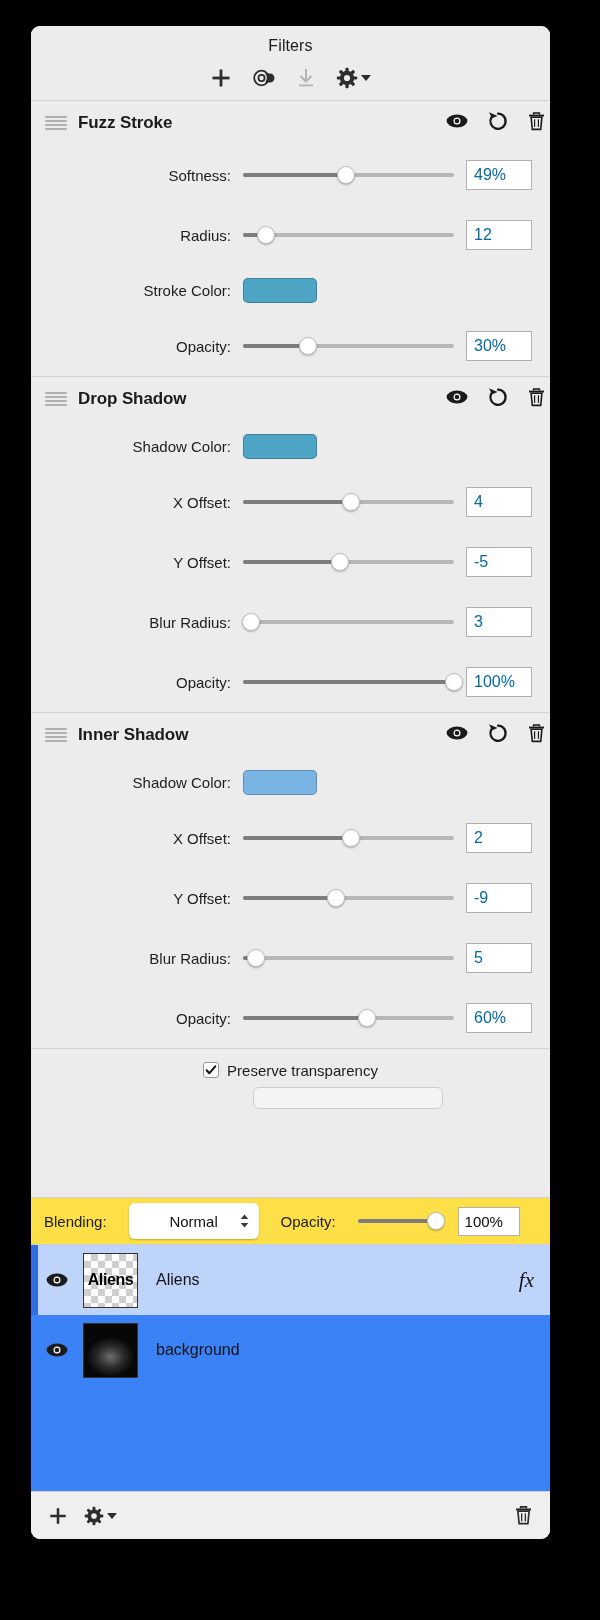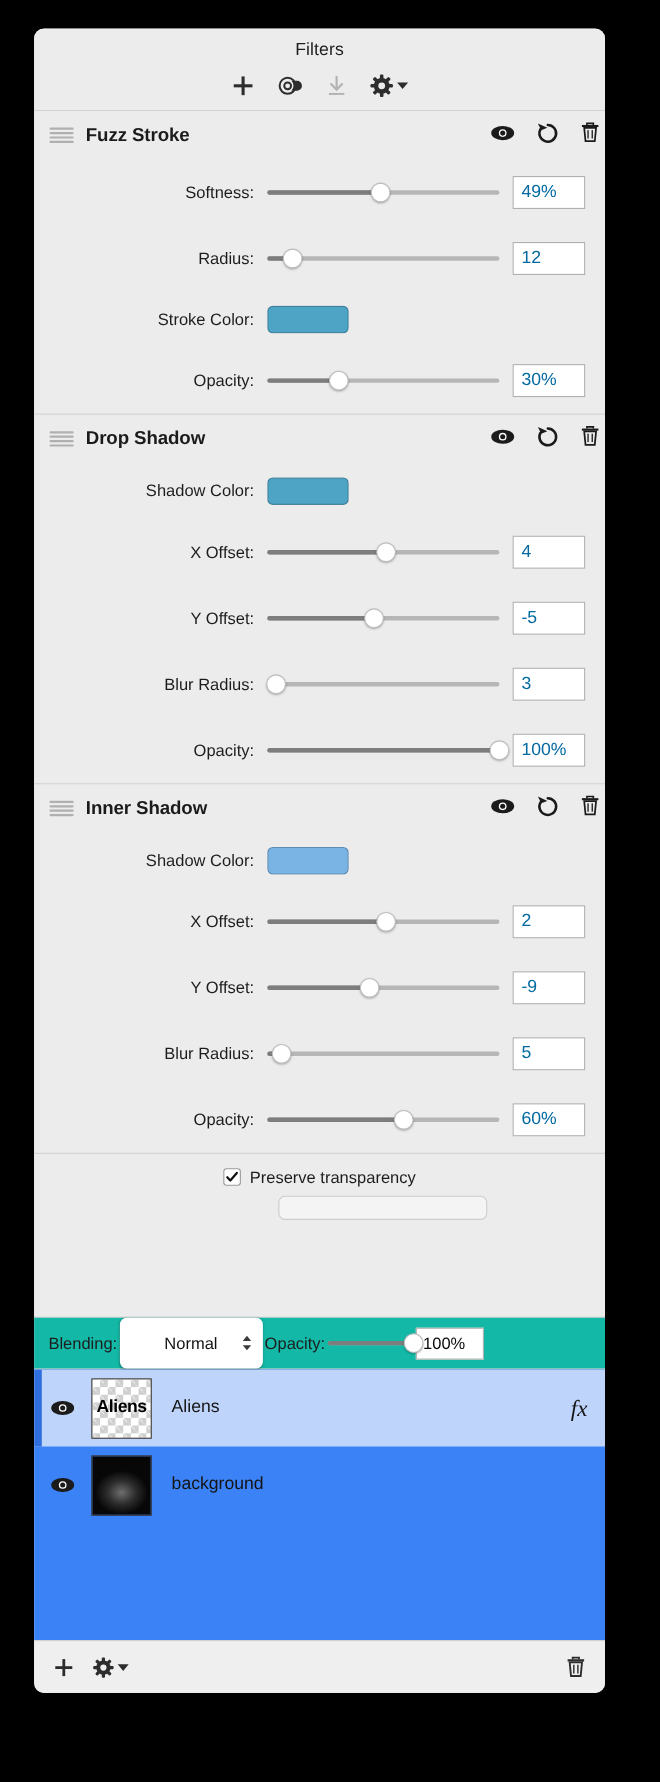--- a/index.html
+++ b/index.html
@@ -175,28 +175,28 @@
     border-radius: 6px;
   }
 
   
   .blend-bar {
     flex: 0 0 auto;
     height: 48px;
     display: flex;
     align-items: center;
     padding: 0 13px;
-    background: #14b8a6;
+    background: #fde047;
     border-top: 1px solid #cfcfcf;
     border-bottom: 1px solid #cfcfcf;
-    gap: 2px;
+    gap: 22px;
   }
   .blend-label, .opacity-label { font-size: 15px; color: #1d1d1d; white-space: nowrap; }
   .popup {
-    width: 130px; height: 46px;
+    width: 130px; height: 36px;
     background: #fff;
     border-radius: 6px;
     box-shadow: 0 1px 2px rgba(0,0,0,.25);
     display: flex;
     align-items: center;
     justify-content: center;
     position: relative;
     font-size: 15px;
     color: #111;
   }

